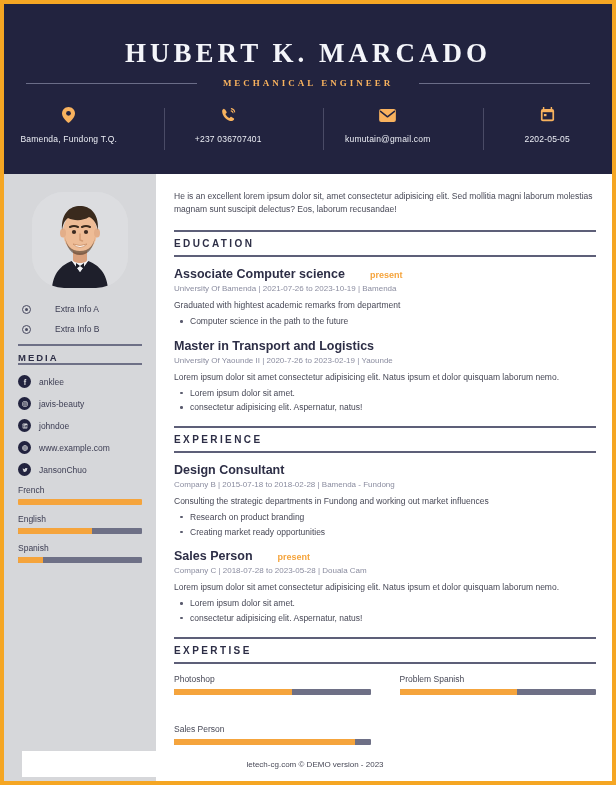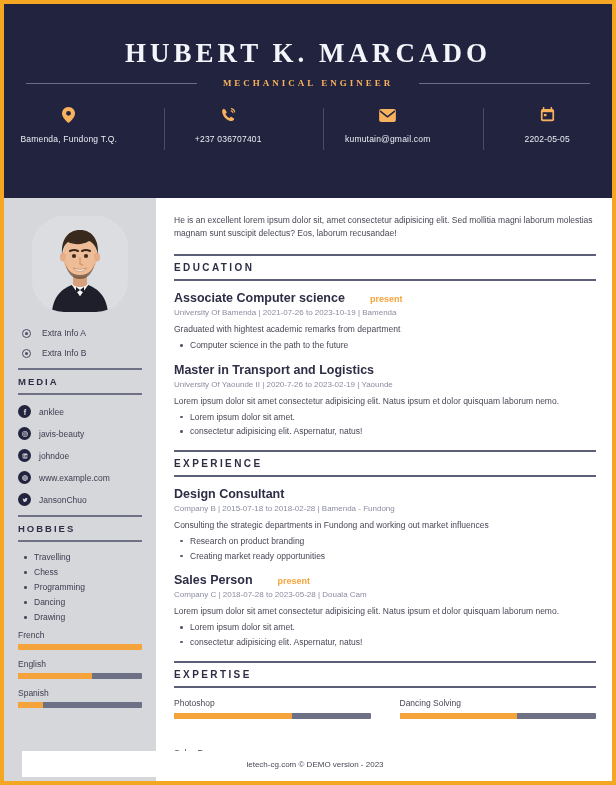--- a/index.html
+++ b/index.html
@@ -17,21 +17,21 @@
     display: flex;
     flex-direction: column;
   }
 
   
   .header {
     background: #22233f;
     color: #ffffff;
     padding: 20px 0 2px 0;
     flex: 0 0 auto;
-    height: 194px;
+    height: 170px;
   }
   .name {
     text-align: center;
     font-family: "Liberation Serif", serif;
     font-size: 27px;
     font-weight: bold;
     letter-spacing: 4px;
     color: #f4f5fa;
     margin-top: 14px;
   }
@@ -97,21 +97,21 @@
     width: 96px; height: 96px;
     border-radius: 32px;
     background: #dcdde0;
     overflow: hidden;
     position: relative;
   }
   .avatar svg { display: block; width: 100%; height: 100%; }
 
   .extras { margin-top: 16px; }
   .extra-item {
-    display: flex; align-items: center; gap: 11px;
+    display: flex; align-items: center; gap: 24px;
     margin: 0 0 10px 4px;
     font-size: 8.5px;
     color: #3b3c52;
   }
   .dot-icon {
     width: 9px; height: 9px;
     border-radius: 50%;
     border: 1px solid #4a4b62;
     position: relative;
     flex: 0 0 auto;
@@ -124,21 +124,21 @@
     border-radius: 50%;
     background: #4a4b62;
   }
 
   .side-section { margin-top: 8px; }
   .side-head {
     font-size: 9.5px;
     font-weight: bold;
     letter-spacing: 2px;
     color: #2d2e46;
-    padding: 6px 0 6px 0;
+    padding: 6px 0 0 0;
     border-top: 2px solid #6e7086;
     border-bottom: 2px solid #6e7086;
     margin-bottom: 10px;
   }
 
   .media-list { list-style: none; }
   .media-item {
     display: flex; align-items: center; gap: 8px;
     margin-bottom: 9px;
   }
@@ -429,30 +429,20 @@
             <span class="media-icon">
               <svg width="8" height="8" viewBox="0 0 10 10" fill="#d6d7da">
                 <path d="M8.3 3.1c-0.2 0.1-0.5 0.2-0.8 0.3c0.3-0.2 0.5-0.4 0.6-0.8c-0.3 0.2-0.6 0.3-0.9 0.3C6.9 2.6 6.6 2.5 6.2 2.5c-0.7 0-1.3 0.6-1.3 1.3c0 0.1 0 0.2 0 0.3C3.9 4 3 3.5 2.4 2.8C2.3 3 2.2 3.2 2.2 3.4c0 0.4 0.2 0.8 0.6 1.1C2.6 4.5 2.4 4.4 2.2 4.3c0 0.6 0.4 1.1 1 1.3c-0.1 0-0.2 0-0.3 0c-0.1 0-0.2 0-0.2 0c0.2 0.5 0.6 0.9 1.2 0.9C3.4 6.8 2.9 7 2.3 7c-0.1 0-0.2 0-0.3 0C2.6 7.4 3.2 7.6 4 7.6c2.3 0 3.6-1.9 3.6-3.6c0-0.1 0-0.1 0-0.2C7.9 3.6 8.1 3.4 8.3 3.1Z"></path>
               </svg>
             </span>
             <span class="media-label">JansonChuo</span>
           </li>
         </ul>
       </div>
 
-      <div class="side-section">
-        <div class="side-head">HOBBIES</div>
-        <ul class="hobby-list">
-          <li class="hobby-item">Travelling</li>
-          <li class="hobby-item">Chess</li>
-          <li class="hobby-item">Programming</li>
-          <li class="hobby-item">Dancing</li>
-          <li class="hobby-item">Drawing</li>
-        </ul>
-      </div>
 
       <div class="side-section">
         <div class="lang-item">
           <div class="lang-label">French</div>
           <div class="bar-track">
             <div class="bar-fill" style="width: 100%;"></div>
           </div>
         </div>
         <div class="lang-item">
           <div class="lang-label">English</div>
@@ -536,21 +526,21 @@
       <div class="main-section">
         <div class="main-head">EXPERTISE</div>
         <div class="skill-grid">
           <div>
             <div class="skill-label">Photoshop</div>
             <div class="skill-track">
               <div class="skill-fill" style="width: 60%;"></div>
             </div>
           </div>
           <div>
-            <div class="skill-label">Dancing Solving</div>
+            <div class="skill-label">Problem Spanish</div>
             <div class="skill-track">
               <div class="skill-fill" style="width: 60%;"></div>
             </div>
           </div>
           <div>
             <div class="skill-label">Sales Person</div>
             <div class="skill-track">
               <div class="skill-fill" style="width: 92%;"></div>
             </div>
           </div>

